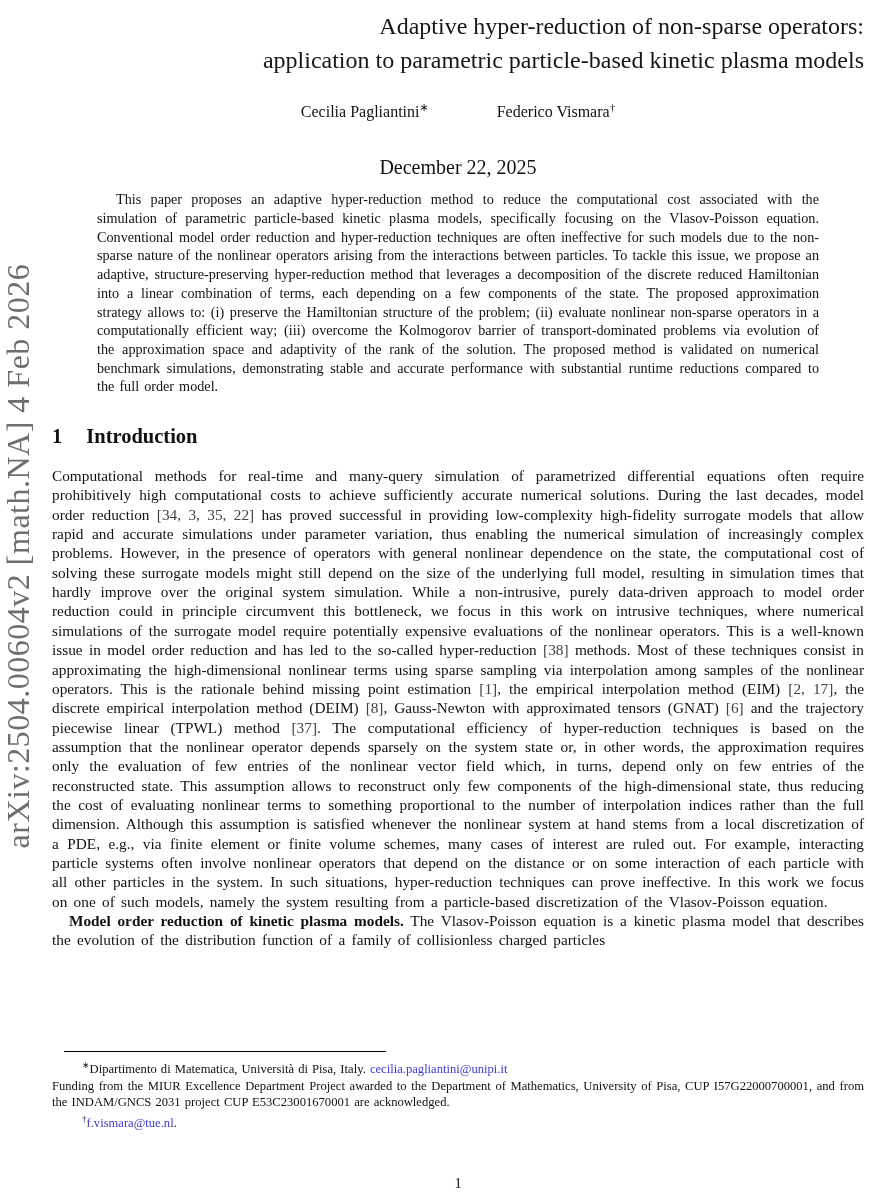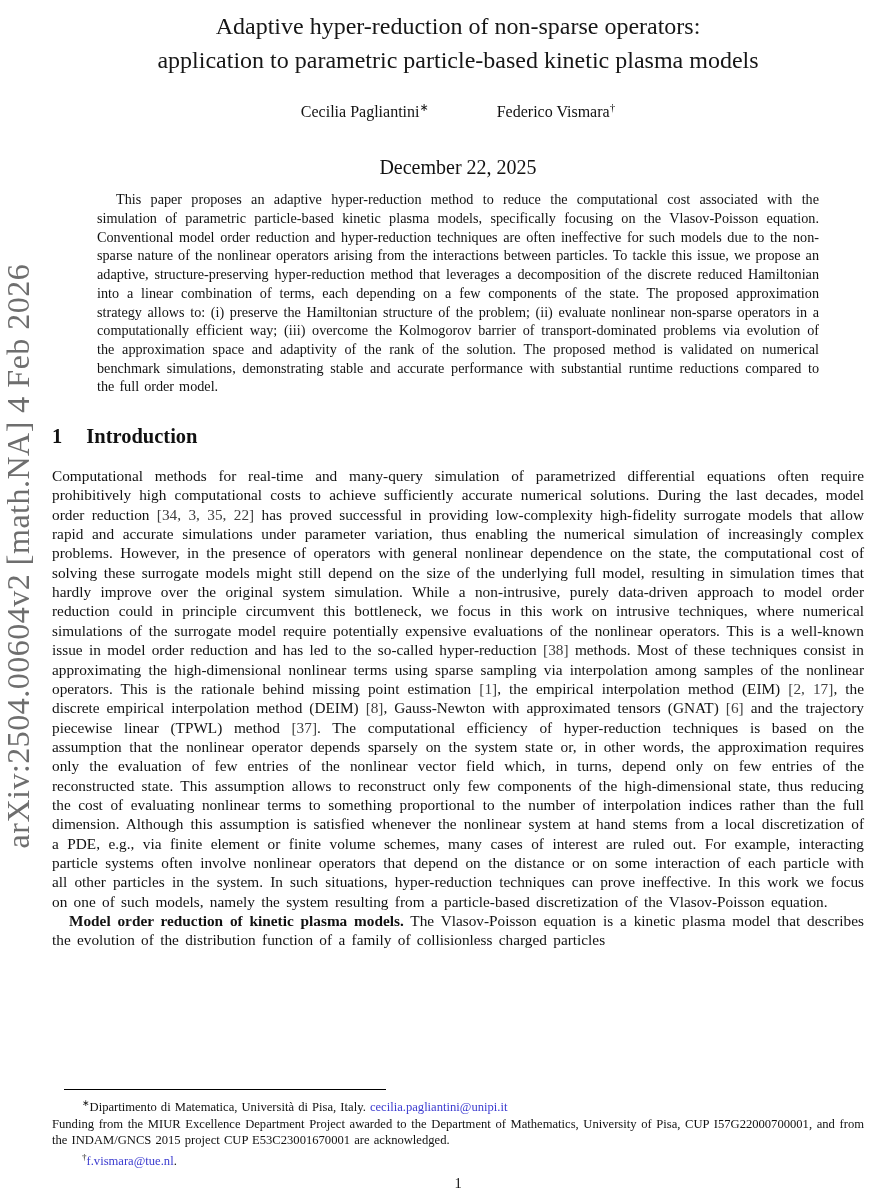--- a/index.html
+++ b/index.html
@@ -23,21 +23,21 @@
     white-space: nowrap;
     letter-spacing: 0.5px;
   }
   .content {
     position: absolute;
     left: 52px; top: 0;
     width: 812px;
   }
   .paper-title {
     margin-top: 9px;
-    text-align: center;
+    text-align: right;
     font-size: 24px;
     font-weight: normal;
     line-height: 34px;
     color: #161616;
   }
   .authors {
     margin-top: 24px;
     display: flex;
     justify-content: center;
     gap: 68px;
@@ -77,21 +77,21 @@
     line-height: 19.35px;
     text-align: justify;
     word-spacing: 2.5px;
   }
   .par1 { margin-top: 18px; }
   .par2 { text-indent: 17px; }
   .cite { color: #404040; }
   a.link, .link { color: #3b3bcf; text-decoration: none; cursor: pointer; }
   .footnote-block {
     position: absolute;
-    left: 52px; top: 1089px;
+    left: 52px; top: 1051px;
     width: 812px;
   }
   .footnote-rule {
     width: 322px;
     border: 0;
     border-top: 1.2px solid #000;
     margin: 0 0 5px 12px;
   }
   .fn {
     margin: 0;
@@ -136,17 +136,17 @@
 
   <p class="body-par par1">Computational methods for real-time and many-query simulation of parametrized differential equations often require prohibitively high computational costs to achieve sufficiently accurate numerical solutions. During the last decades, model order reduction <span class="cite">[34, 3, 35, 22]</span> has proved successful in providing low-complexity high-fidelity surrogate models that allow rapid and accurate simulations under parameter variation, thus enabling the numerical simulation of increasingly complex problems. However, in the presence of operators with general nonlinear dependence on the state, the computational cost of solving these surrogate models might still depend on the size of the underlying full model, resulting in simulation times that hardly improve over the original system simulation. While a non-intrusive, purely data-driven approach to model order reduction could in principle circumvent this bottleneck, we focus in this work on intrusive techniques, where numerical simulations of the surrogate model require potentially expensive evaluations of the nonlinear operators. This is a well-known issue in model order reduction and has led to the so-called hyper-reduction <span class="cite">[38]</span> methods. Most of these techniques consist in approximating the high-dimensional nonlinear terms using sparse sampling via interpolation among samples of the nonlinear operators. This is the rationale behind missing point estimation <span class="cite">[1]</span>, the empirical interpolation method (EIM) <span class="cite">[2, 17]</span>, the discrete empirical interpolation method (DEIM) <span class="cite">[8]</span>, Gauss-Newton with approximated tensors (GNAT) <span class="cite">[6]</span> and the trajectory piecewise linear (TPWL) method <span class="cite">[37]</span>. The computational efficiency of hyper-reduction techniques is based on the assumption that the nonlinear operator depends sparsely on the system state or, in other words, the approximation requires only the evaluation of few entries of the nonlinear vector field which, in turns, depend only on few entries of the reconstructed state. This assumption allows to reconstruct only few components of the high-dimensional state, thus reducing the cost of evaluating nonlinear terms to something proportional to the number of interpolation indices rather than the full dimension. Although this assumption is satisfied whenever the nonlinear system at hand stems from a local discretization of a PDE, e.g., via finite element or finite volume schemes, many cases of interest are ruled out. For example, interacting particle systems often involve nonlinear operators that depend on the distance or on some interaction of each particle with all other particles in the system. In such situations, hyper-reduction techniques can prove ineffective. In this work we focus on one of such models, namely the system resulting from a particle-based discretization of the Vlasov-Poisson equation.</p>
 
   <p class="body-par par2"><b>Model order reduction of kinetic plasma models.</b> <span>The Vlasov-Poisson equation is a kinetic plasma model that describes the evolution of the distribution function of a family of collisionless charged particles</span></p>
 
 </div>
 
 <div class="footnote-block">
   <hr class="footnote-rule">
   <p class="fn fn-indent"><sup>∗</sup><span>Dipartimento di Matematica, Università di Pisa, Italy.</span> <a class="link">cecilia.pagliantini@unipi.it</a></p>
-  <p class="fn">Funding from the MIUR Excellence Department Project awarded to the Department of Mathematics, University of Pisa, CUP I57G22000700001, and from the INDAM/GNCS 2015 project CUP E53C23001670001 are acknowledged.</p>
+  <p class="fn">Funding from the MIUR Excellence Department Project awarded to the Department of Mathematics, University of Pisa, CUP I57G22000700001, and from the INDAM/GNCS 2031 project CUP E53C23001670001 are acknowledged.</p>
   <p class="fn fn-indent"><sup>†</sup><a class="link">f.vismara@tue.nl</a><span>.</span></p>
 </div>
 
 <div class="page-number">1</div>
 
 </body></html>

